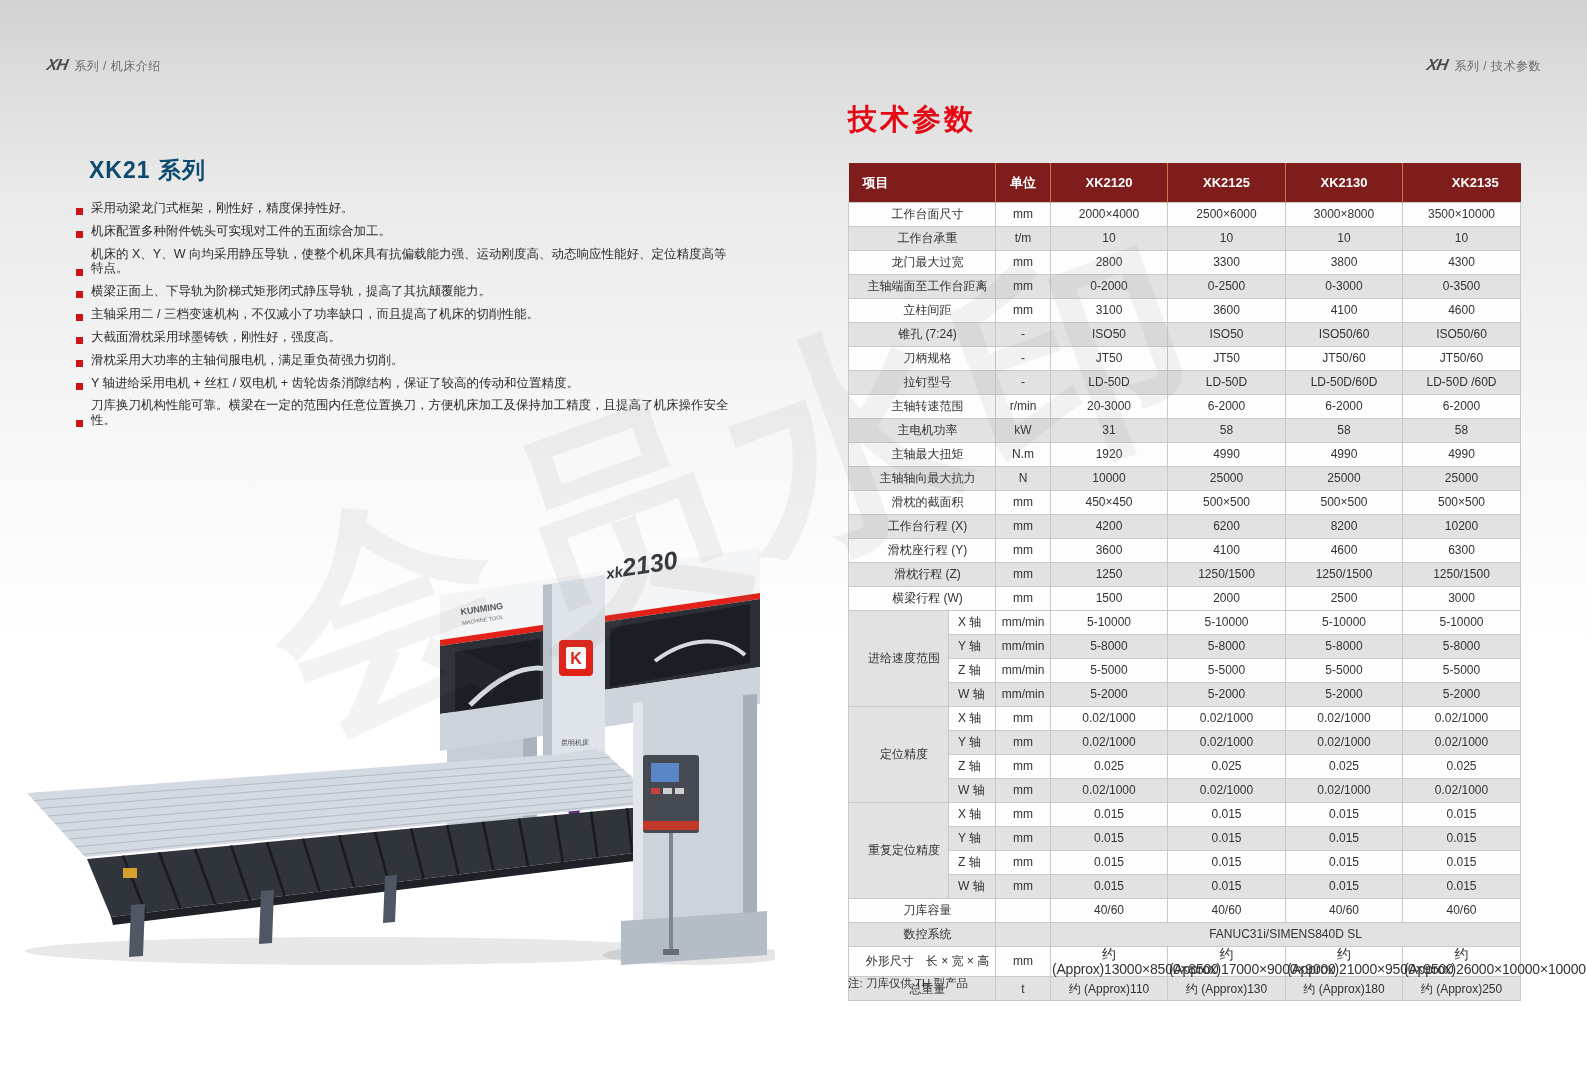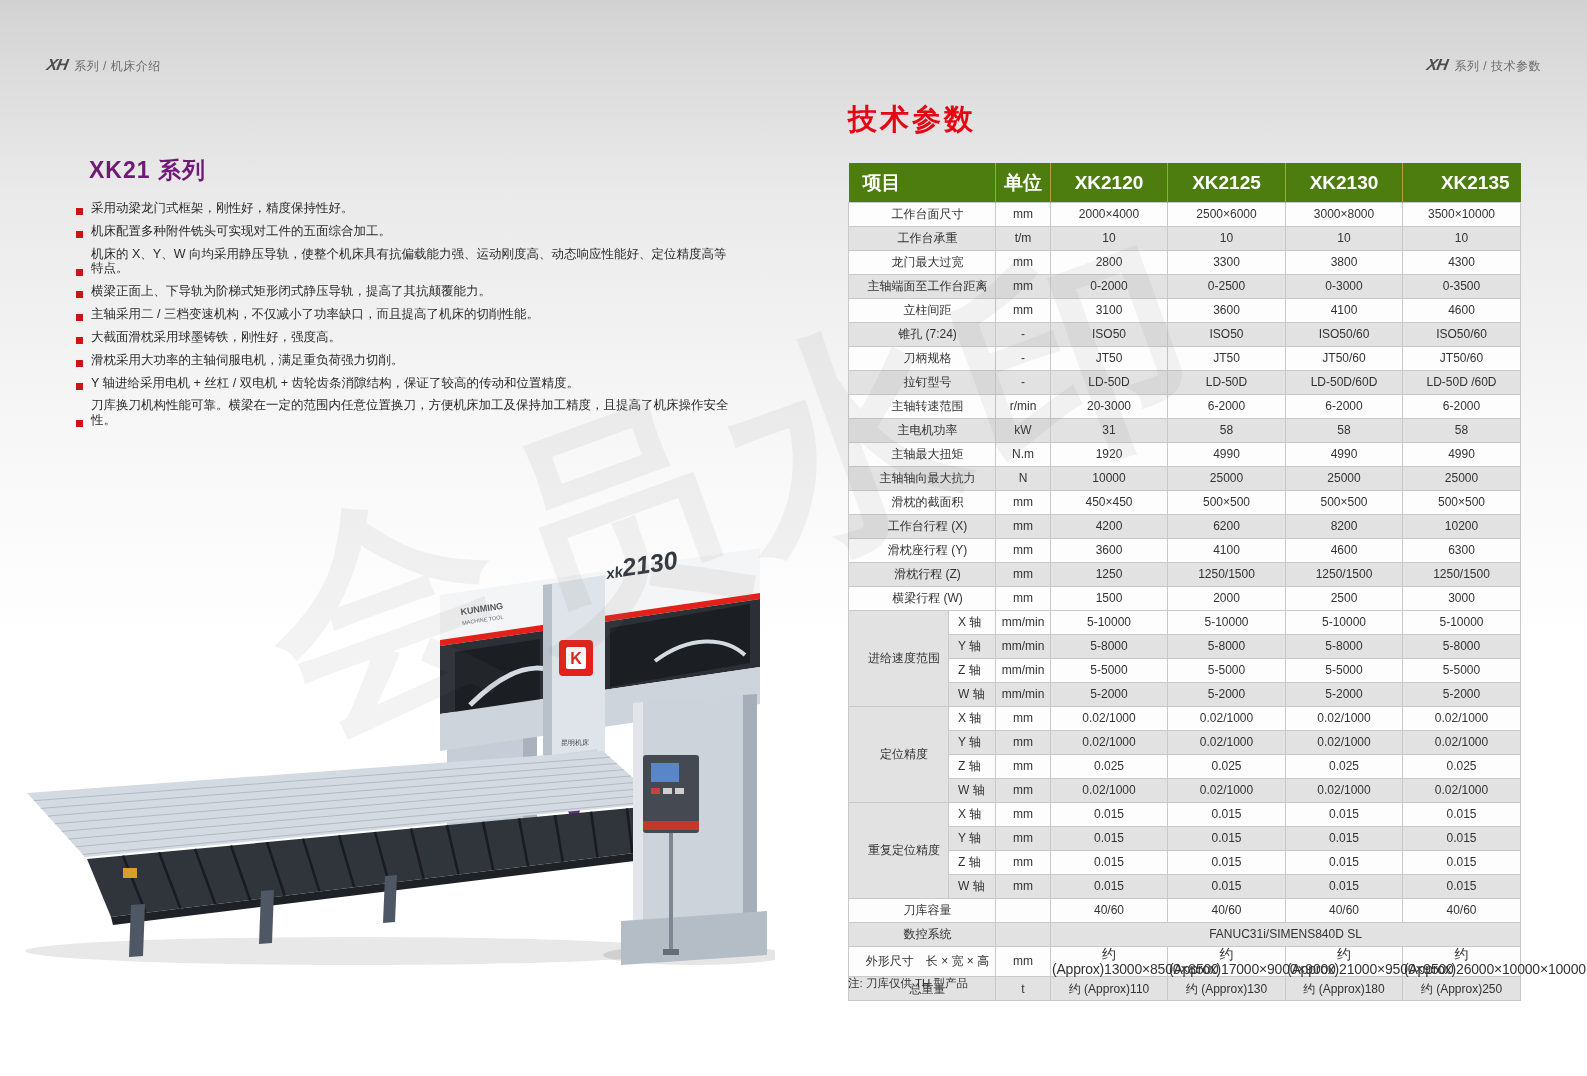--- a/index.html
+++ b/index.html
@@ -4,28 +4,28 @@
 <style>
   html,body{margin:0;padding:0;}
   body{width:1587px;height:1076px;overflow:hidden;position:relative;
        font-family:"Liberation Sans","DejaVu Sans",sans-serif;
        background:linear-gradient(180deg,#d2d2d2 0%,#dbdbdb 6%,#eaeaea 18%,#f7f7f7 40%,#ffffff 60%);}
   .hdr{position:absolute;top:56px;font-size:12px;color:#6d6d6d;letter-spacing:.5px;}
   .hdr-left{left:47px;}
   .hdr-right{right:46px;text-align:right;}
   .xh-logo{display:inline-block;font-weight:900;font-style:italic;font-size:16px;color:#4d4d4d;
            transform:skewX(-10deg);margin-right:7px;letter-spacing:-1px;}
-  .lp-title{position:absolute;left:89px;top:155px;font-size:23px;font-weight:700;color:#701a75;letter-spacing:1px;}
+  .lp-title{position:absolute;left:89px;top:155px;font-size:23px;font-weight:700;color:#0c4a6e;letter-spacing:1px;}
   .bullets{position:absolute;left:76px;top:201px;width:660px;margin:0;padding:0;list-style:none;}
   .bullets li{display:flex;align-items:flex-end;margin-bottom:8.5px;font-size:12.5px;line-height:1.15;color:#2b2b2b;}
   .bullet-sq{flex:0 0 auto;width:7px;height:7px;background:#cc1417;margin:3px 8px 0 0;}
   .rp-title{position:absolute;left:848px;top:100px;font-size:29px;font-weight:700;color:#e60613;letter-spacing:3px;}
   .spec-wrap{position:absolute;left:848px;top:163px;}
   table.spec{border-collapse:collapse;table-layout:fixed;width:672px;font-size:12px;color:#333;}
-  table.spec thead th{background:#4d7c0f;color:#fff;height:37px;font-size:19px;font-weight:700;
+  table.spec thead th{background:#7f1d1d;color:#fff;height:37px;font-size:13px;font-weight:700;
        border-right:1px solid rgba(250,170,70,.65);}
   table.spec thead th:last-child{border-right:none;padding-left:28px;}
   table.spec thead th.h-item{text-align:left;padding-left:14px;}
   table.spec tbody td{border:1px solid #c9c9c9;height:23px;text-align:center;padding:0 2px;line-height:1.05;}
   tr.w{background:#fdfdfd;} tr.g{background:#e2e2e2;}
   td.lbl{text-align:left;padding-left:13px !important;}
   td.grp{background:#e2e2e2;text-align:left;padding-left:13px !important;}
   td.axis{text-align:left !important;padding-left:9px !important;}
   tr.small td.val{font-size:14px;letter-spacing:-.2px;padding:0 1px;}
   .note{position:absolute;left:848px;top:976px;font-size:11.5px;color:#333;}

